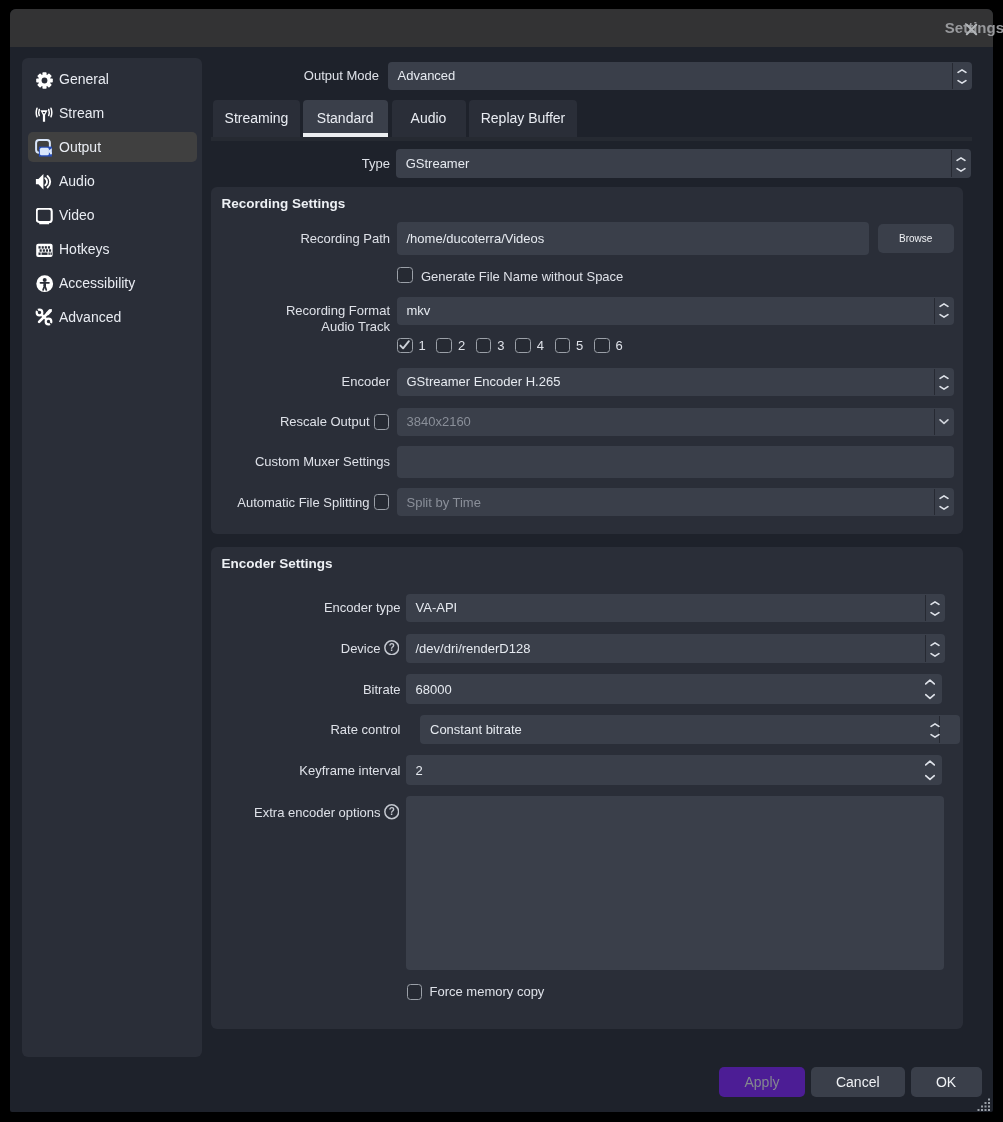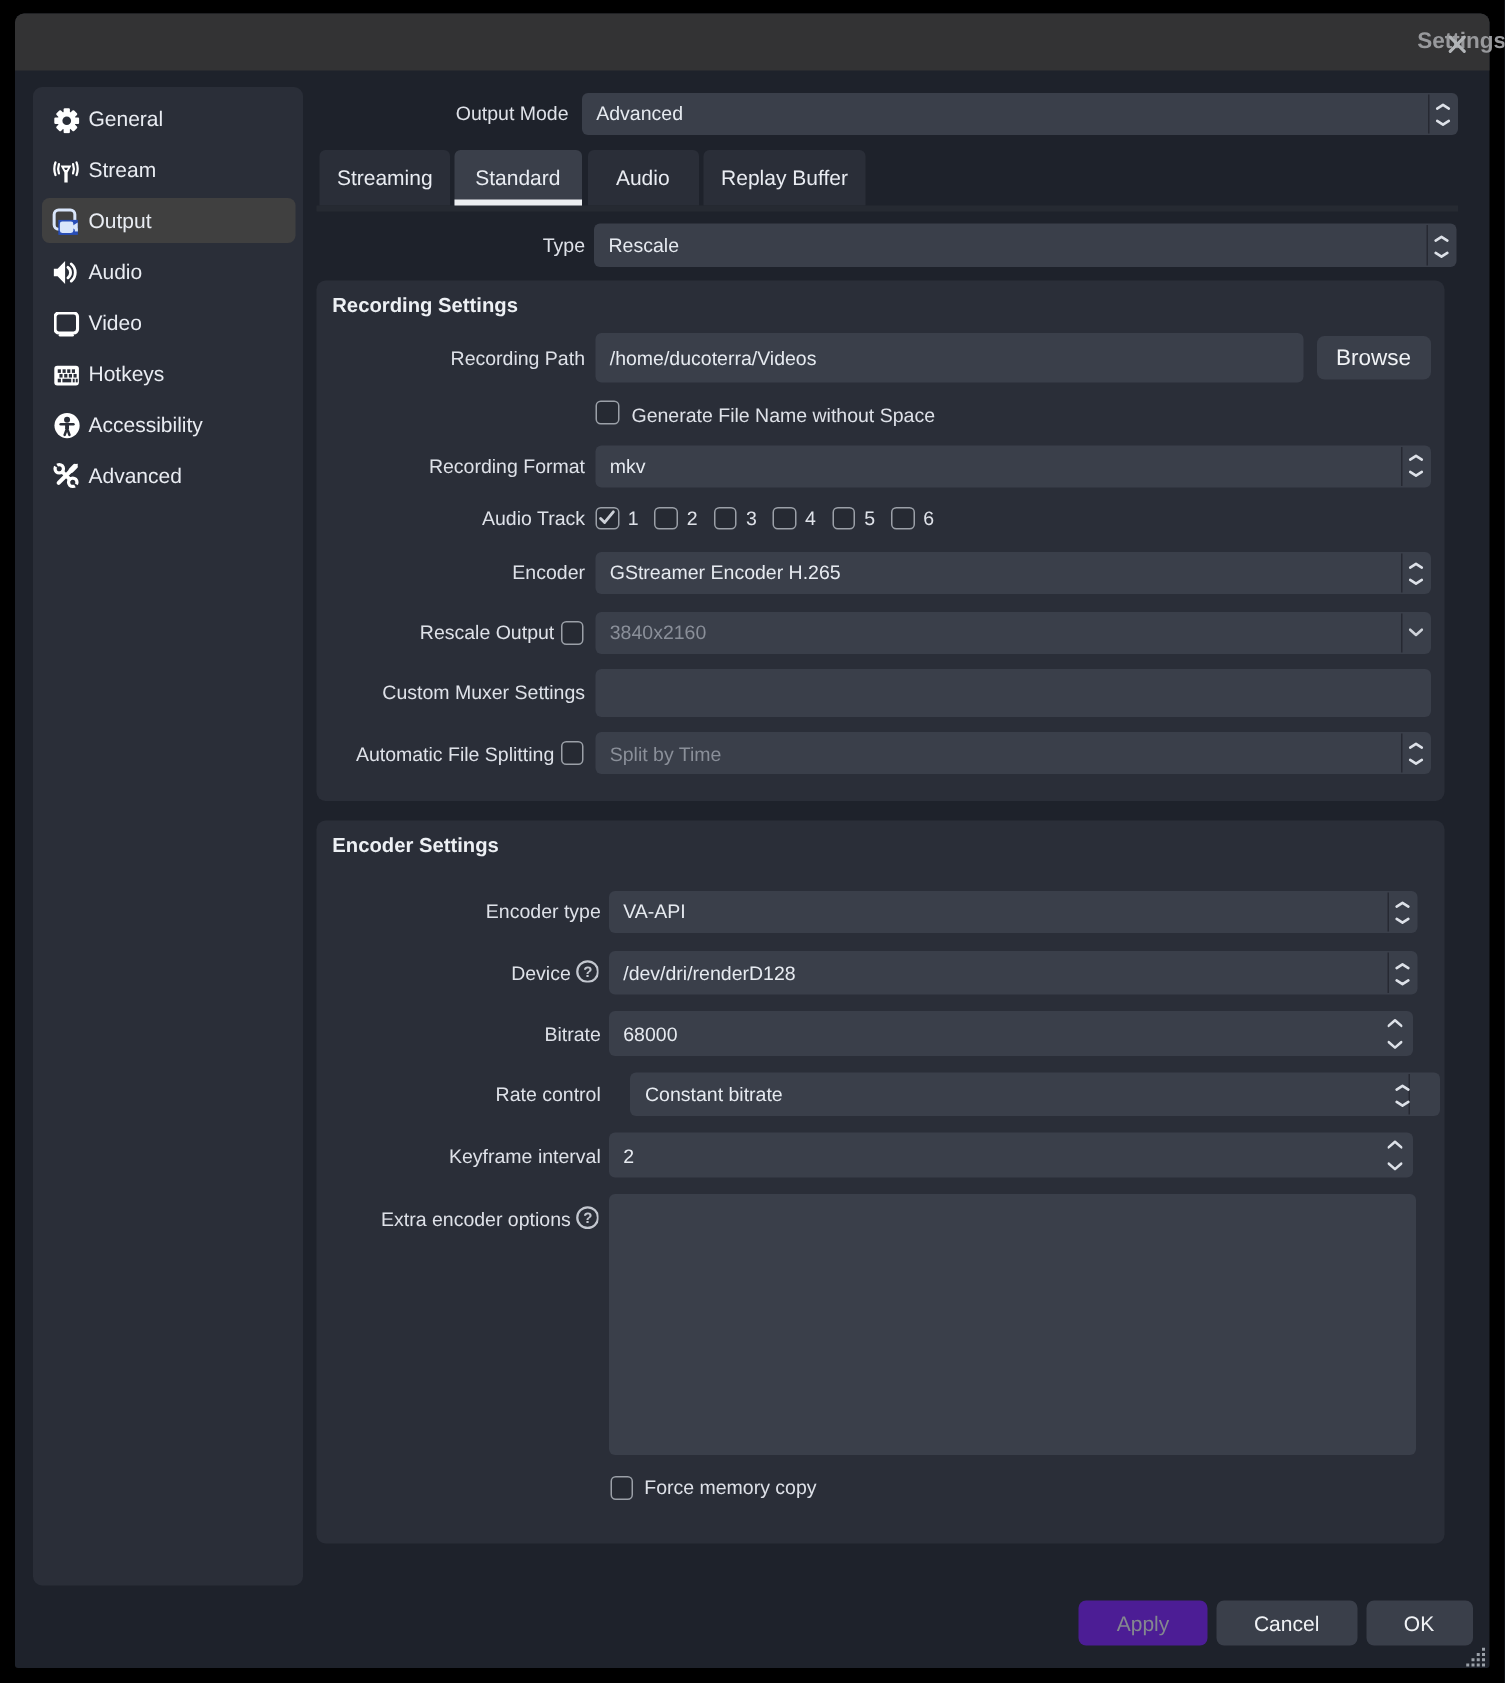--- a/index.html
+++ b/index.html
@@ -163,51 +163,51 @@
 
 <div class="tab" style="left:213px;width:87px">Streaming</div>
 <div class="tab active" style="left:302.5px;width:85.5px">Standard</div>
 <div class="tab" style="left:391.5px;width:74px">Audio</div>
 <div class="tab" style="left:469px;width:108px">Replay Buffer</div>
 <div class="abs" style="left:211px;top:136.5px;width:761px;height:4px;background:#262a32"></div>
 <div class="abs" style="left:302.5px;top:133.2px;width:85.5px;height:3.6px;background:#eceef1"></div>
 
 <div class="label" style="left:250px;top:149px;width:140px">Type</div>
 <div class="combo" style="left:395.7px;top:149px;width:575.3px;height:28.5px">
-  <div class="txt">Rescale</div>
+  <div class="txt">GStreamer</div>
   <div class="sep" style="left:555.3px"></div>
 </div>
 <svg style="left:956px;top:155.5px" width="10" height="17" viewBox="0 0 10 17">
   <path d="M1.1,4.4 L5,1.9 L8.9,4.4" stroke="#dde1e8" stroke-width="1.7" fill="none" stroke-linecap="round" stroke-linejoin="round"></path>
   <path d="M1.1,12.6 L5,15.1 L8.9,12.6" stroke="#dde1e8" stroke-width="1.7" fill="none" stroke-linecap="round" stroke-linejoin="round"></path>
 </svg>
 
 <div class="panel" style="top:187px;height:347px"></div>
 <div class="ptitle" style="left:221.5px;top:197px">Recording Settings</div>
 
 <div class="label" style="left:250px;top:223.5px;width:140px">Recording Path</div>
 <div class="input" style="left:396.5px;top:222px;width:472.5px;height:32.5px">
   <div class="txt">/home/ducoterra/Videos</div>
 </div>
-<div class="pbtn" style="left:877.5px;top:223.5px;width:76.5px;height:29.5px;font-size:15px">Browse</div>
+<div class="pbtn" style="left:877.5px;top:223.5px;width:76.5px;height:29.5px;font-size:10px">Browse</div>
 
 <div class="chk" style="left:397px;top:267.2px"></div>
 <div class="label llabel" style="left:421px;top:262px;width:300px">Generate File Name without Space</div>
 
 <div class="label" style="left:250px;top:296px;width:140px">Recording Format</div>
 <div class="combo" style="left:396.5px;top:296.5px;width:557px;height:28px">
   <div class="txt">mkv</div>
   <div class="sep" style="left:537px"></div>
 </div>
 <svg style="left:938.5px;top:302px" width="10" height="17" viewBox="0 0 10 17">
   <path d="M1.1,4.4 L5,1.9 L8.9,4.4" stroke="#dde1e8" stroke-width="1.7" fill="none" stroke-linecap="round" stroke-linejoin="round"></path>
   <path d="M1.1,12.6 L5,15.1 L8.9,12.6" stroke="#dde1e8" stroke-width="1.7" fill="none" stroke-linecap="round" stroke-linejoin="round"></path>
 </svg>
 
-<div class="label" style="left:250px;top:331px;width:140px">Audio Track</div>
+<div class="label" style="left:250px;top:312px;width:140px">Audio Track</div>
 <div class="chk" style="left:397px;top:337.6px"></div>
 <svg style="left:397px;top:337.6px" width="15" height="15" viewBox="0 0 15 15">
   <path d="M3.4,7.6 L6.1,10.3 L11.9,3.2" stroke="#ccd0d7" stroke-width="1.9" fill="none" stroke-linecap="round" stroke-linejoin="round"></path>
 </svg>
 <div class="label llabel" style="left:418.5px;top:331px;width:20px">1</div>
 <div class="chk" style="left:436.4px;top:337.6px"></div>
 <div class="label llabel" style="left:457.9px;top:331px;width:20px">2</div>
 <div class="chk" style="left:475.8px;top:337.6px"></div>
 <div class="label llabel" style="left:497.3px;top:331px;width:20px">3</div>
 <div class="chk" style="left:515.2px;top:337.6px"></div>

